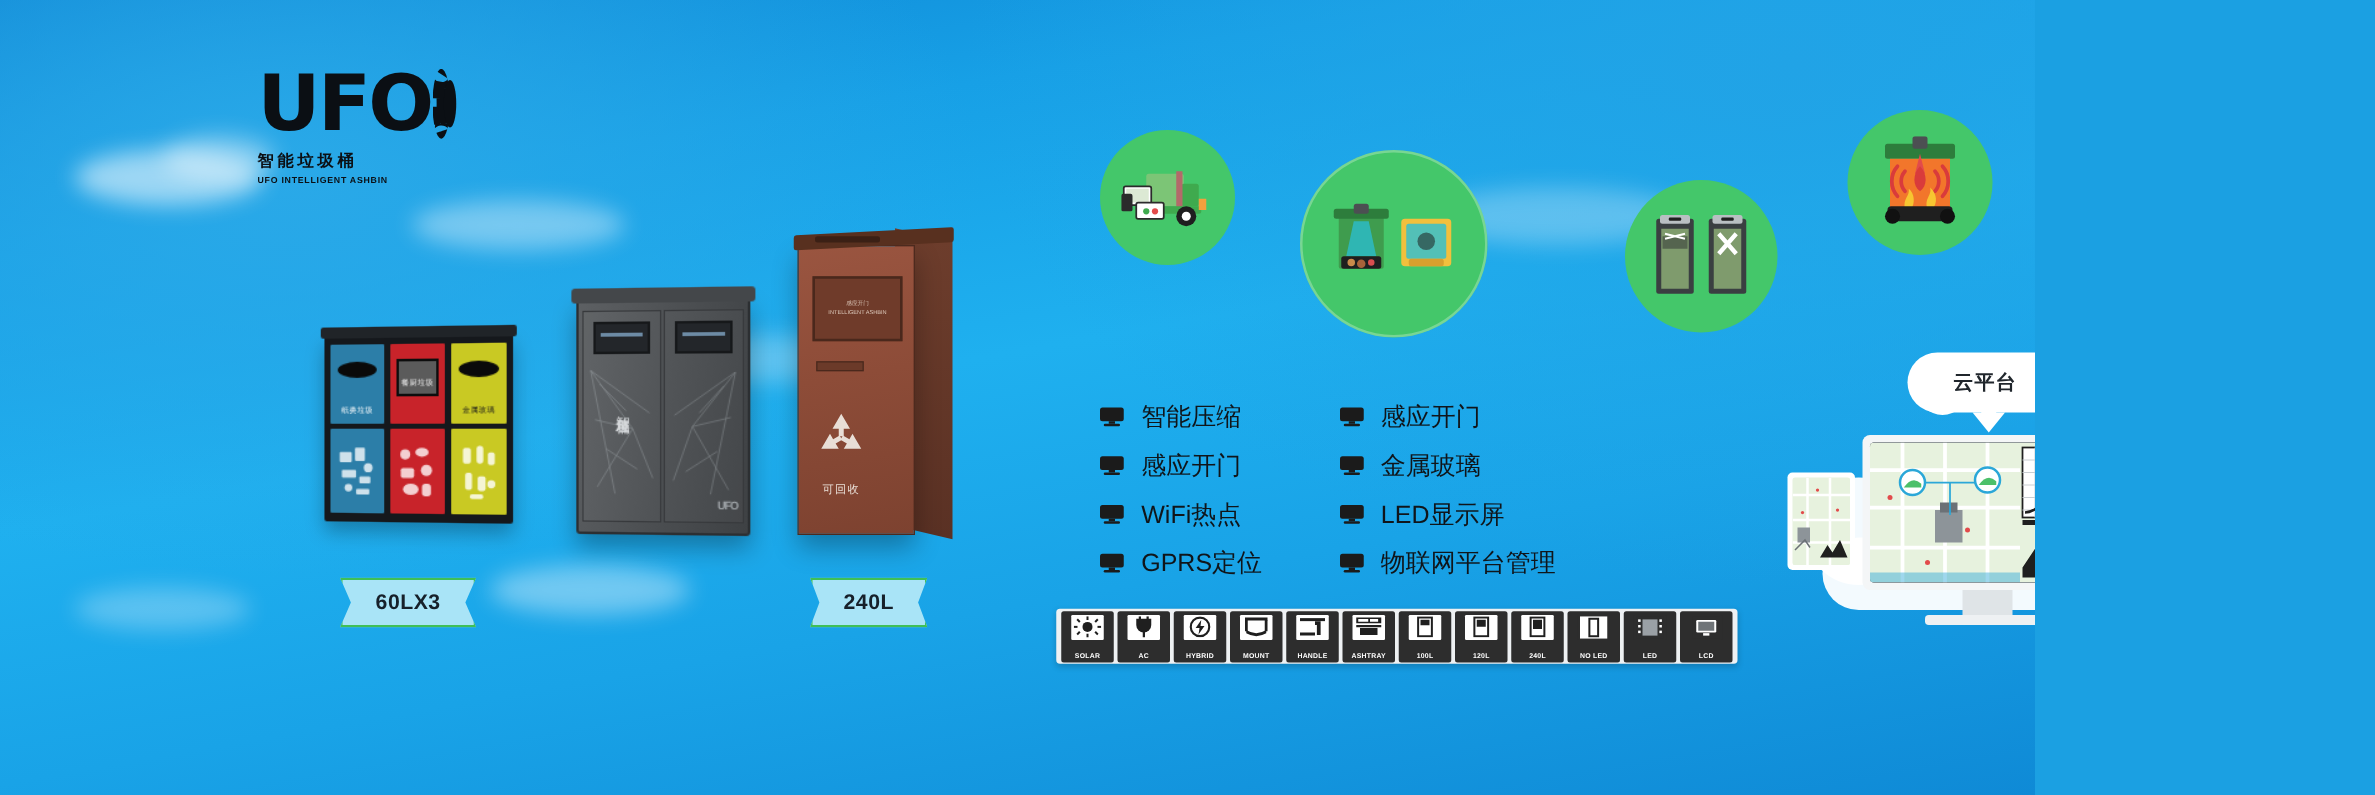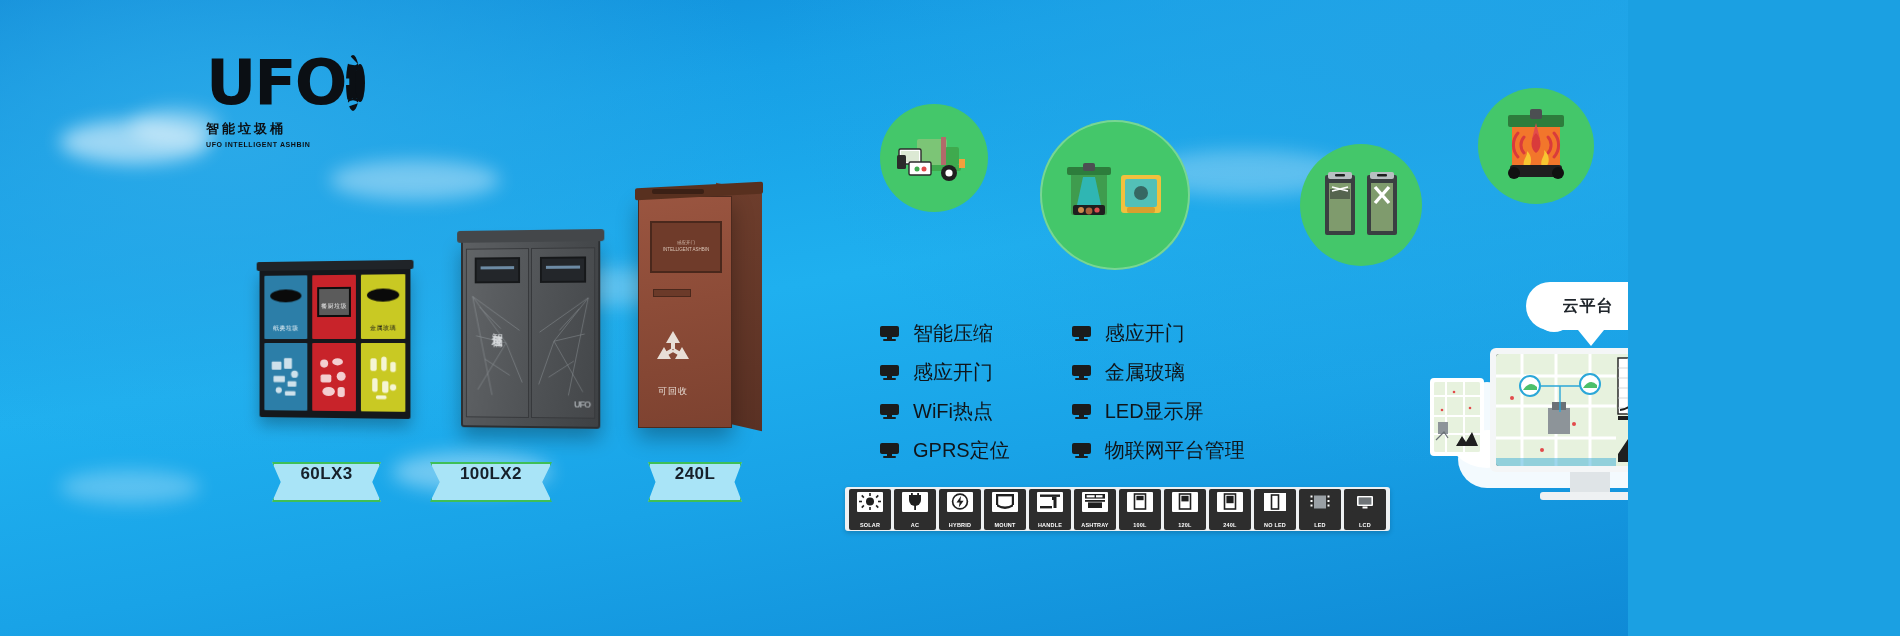--- a/index.html
+++ b/index.html
@@ -79,21 +79,21 @@
   .bin240 .capwin{position:absolute;left:14px;top:-7px;width:52px;height:5px;background:#3b2015;border-radius:2px;}
   .bin240 .panel2{position:absolute;left:11px;top:24px;width:68px;height:48px;background:#6f3b2a;border:2px solid #4a281c;}
   .bin240 .ptxt{position:absolute;left:0;right:0;top:16px;text-align:center;color:#d9c4b6;font-size:4.5px;line-height:7px;}
   .bin240 .strip{position:absolute;left:14px;top:92px;width:36px;height:6px;background:#6b3a29;border:1px solid #4a281c;}
   .bin240 .recycle{position:absolute;left:0;right:24px;top:132px;text-align:center;color:#e8ded6;}
   .bin240 .recycle svg{display:block;margin:0 auto;}
   .bin240 .rtxt{font-size:9px;letter-spacing:1px;margin-top:20px;}
 
   
   .tag{position:absolute;height:36px;background:#a9e4f7;border:2px solid #3fbf57;
-    display:flex;justify-content:center;
+    display:flex;align-items:center;justify-content:center;
     color:#16202a;font-size:17px;font-weight:bold;letter-spacing:.4px;
     clip-path:polygon(0 0,100% 0,92% 50%,100% 100%,0 100%,8% 50%);}
 
   
   .gcircle{position:absolute;border-radius:50%;background:#44c76a;}
   .gcircle.dash{box-shadow:inset 0 0 0 2px rgba(255,255,255,.28);}
   .gcircle > svg{position:absolute;left:50%;top:50%;transform:translate(-50%,-50%);}
 
   
   .features{position:absolute;left:880px;top:320px;display:flex;gap:62px;}
@@ -258,23 +258,20 @@
       <svg class="webart" viewBox="0 0 60 120">
         <g stroke="#dfe8ee" stroke-width="0.7" fill="none">
           <path d="M58 10 L20 58 L52 114 M58 10 L4 48 M20 58 L3 106 M58 10 L36 118 M20 58 L54 50"></path>
           <path d="M48 22 L26 46 M42 80 L14 98"></path>
         </g>
       </svg>
       <div style="position:absolute;right:4px;bottom:8px;font-size:9px;font-weight:bold;color:#9ea3a7;letter-spacing:-1px;">UFO</div>
     </div>
   </div>
 
-  <div class="tag" style="left:430px;top:462px;width:118px;">
-    <span>100LX2</span>
-  </div>
 
   <div class="bin240">
     <div class="side"></div>
     <div class="face">
       <div class="panel2">
         <div class="ptxt">
           <span>感应开门</span><br>
           <span>INTELLIGENT  ASHBIN</span>
         </div>
       </div>

